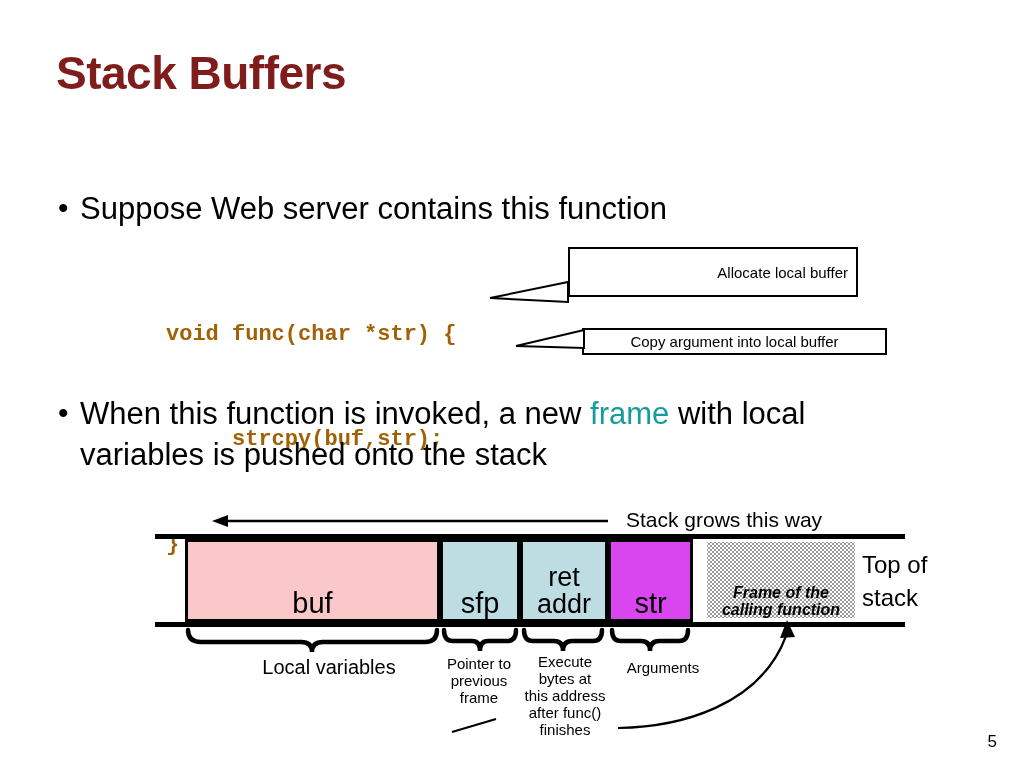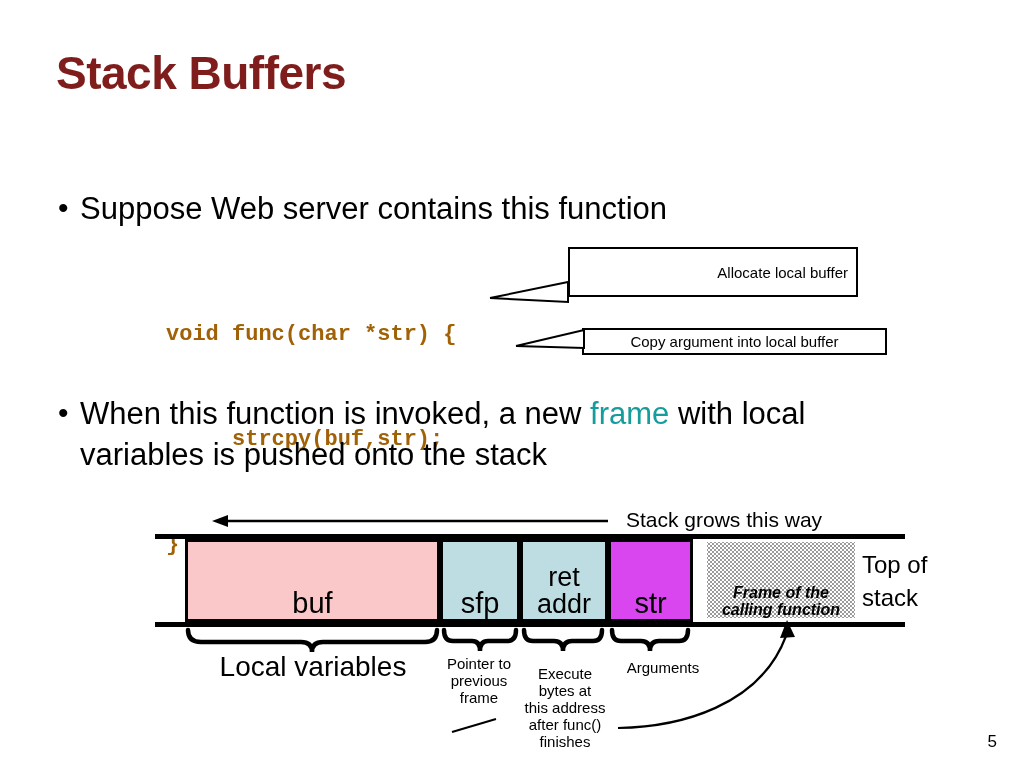--- a/index.html
+++ b/index.html
@@ -174,23 +174,23 @@
     line-height: 33px;
   }
 
   
   .brace-label {
     position: absolute;
     text-align: center;
     font-size: 17px;
     line-height: 20px;
   }
-  #label-local { left: 188px; top: 657px; width: 250px; font-size: 28px; }
+  #label-local { left: 204px; top: 657px; width: 250px; font-size: 20px; }
   #label-pointer { left: 438px; top: 655px; width: 82px; font-size: 15px; line-height: 17px; }
-  #label-execute { left: 520px; top: 653px; width: 90px; font-size: 15px; line-height: 17px; margin-top: 12px; }
+  #label-execute { left: 520px; top: 653px; width: 90px; font-size: 15px; line-height: 17px; }
   #label-arguments { left: 608px; top: 658px; width: 110px; font-size: 15px; }
 
   #page-number {
     position: absolute;
     right: 27px;
     bottom: 16px;
     font-size: 17px;
   }
   svg { display: block; overflow: visible; }
 </style>

